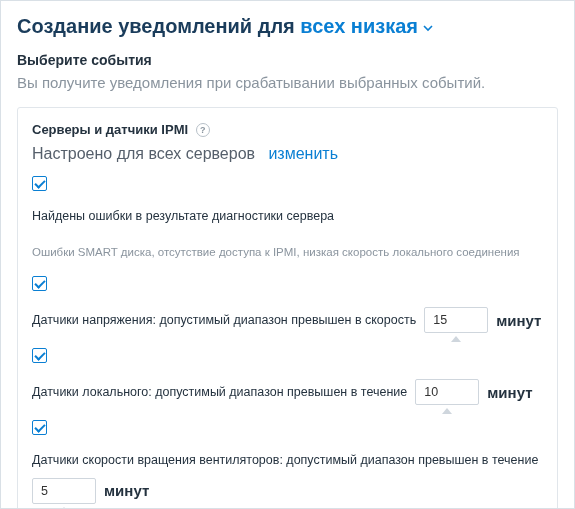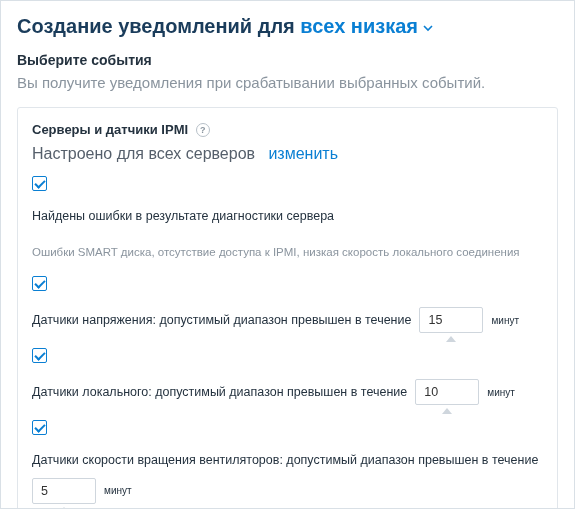--- a/index.html
+++ b/index.html
@@ -76,21 +76,21 @@
   .num-wrap::after {
     content: "";
     position: absolute;
     left: 50%; bottom: -9px;
     transform: translateX(-50%);
     width: 0; height: 0;
     border-left: 5px solid transparent;
     border-right: 5px solid transparent;
     border-bottom: 6px solid #cfd6dd;
   }
-  .unit { font-size: 10px; color: #24323f; }
+  .unit { font-size: 15px; color: #24323f; font-weight: bold; }
 </style>
 </head>
 <body>
 
 <div class="page">
 
 
   <h1 class="page-title">
     <span>Создание уведомлений для </span><span class="scope"><span>всех низкая</span><svg class="chev" width="12" height="12" viewBox="0 0 12 12">
           <path d="M2 4 L6 8 L10 4" fill="none" stroke="#0a7fd3" stroke-width="1.6"></path>
@@ -115,21 +115,21 @@
       <div class="cb checked"></div>
       <div class="event-label">
         <span>Найдены ошибки в результате диагностики сервера</span>
         <span class="event-desc">Ошибки SMART диска, отсутствие доступа к IPMI, низкая скорость локального соединения</span>
       </div>
     </div>
 
     <div class="event-row">
       <div class="cb checked"></div>
       <div class="event-inline">
-        <span class="event-label">Датчики напряжения: допустимый диапазон превышен в течение</span>
+        <span class="event-label">Датчики напряжения: допустимый диапазон превышен в скорость</span>
         <span class="num-wrap">
           <input class="num" value="15" style="">
         </span>
         <span class="unit">минут</span>
       </div>
     </div>
 
     <div class="event-row">
       <div class="cb checked"></div>
       <div class="event-inline">

